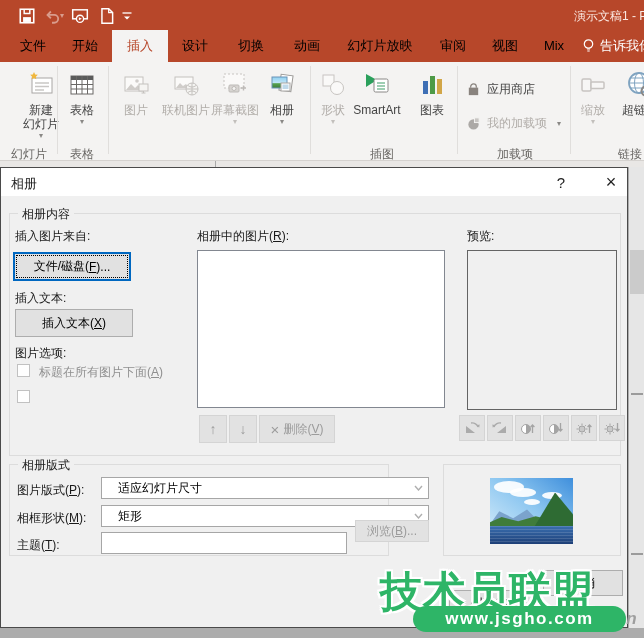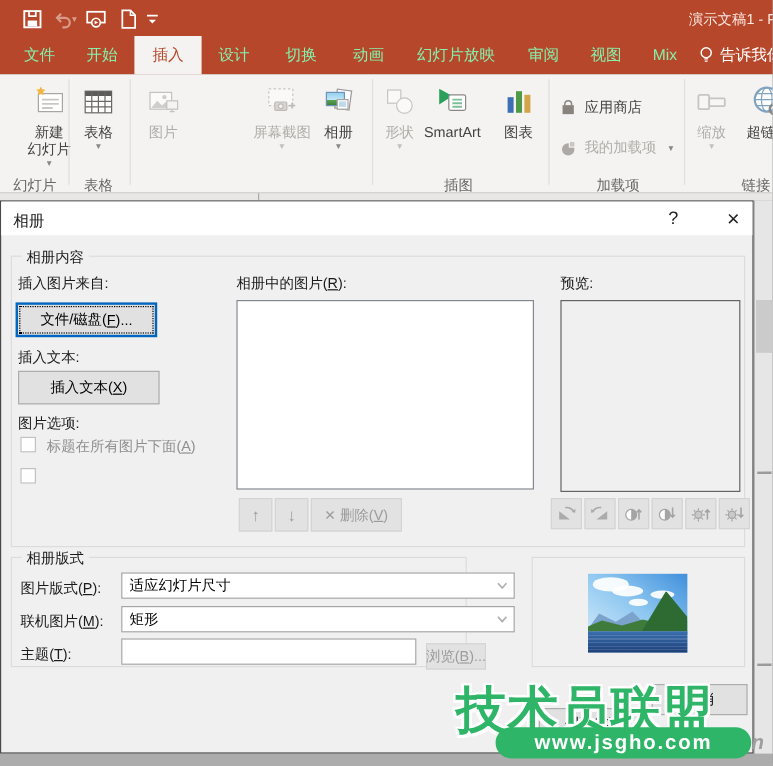--- a/index.html
+++ b/index.html
@@ -7,21 +7,21 @@
   .canvas { position:relative; width:644px; height:638px; overflow:hidden; background:#ACACAC; }
   .abs { position:absolute; }
 
   
   .tbar { position:absolute; left:0; top:0; width:644px; height:30px; background:#B7472A; }
   .qat-ic { position:absolute; top:7px; width:18px; height:18px; }
   .tbar-title { position:absolute; left:574px; top:8px; width:75px; font-size:12px; color:#FBE9E3; white-space:nowrap; overflow:hidden; }
 
   
   .tabrow { position:absolute; left:0; top:30px; width:644px; height:32px; background:#B7472A; }
-  .rtab { position:absolute; top:0; height:32px; line-height:32px; text-align:center; font-size:13px; color:#86efac; cursor:default; }
+  .rtab { position:absolute; top:0; height:32px; line-height:32px; text-align:center; font-size:13px; color:#000000; cursor:default; }
   .rtab.active { background:#F4F3F2; color:#B7472A; }
   .tellme { position:absolute; left:582px; top:0; height:32px; line-height:32px; color:#fff; font-size:13px; white-space:nowrap; display:flex; align-items:center; gap:5px; }
 
   
   .ribbon { position:absolute; left:0; top:62px; width:644px; height:99px; background:#F4F3F2; border-bottom:1px solid #D5D2CF; }
   .rbtn { position:absolute; top:8px; text-align:center; font-size:12px; color:#444; line-height:14px; }
   .rbtn.disabled { color:#B1ADA9; }
   .ric { display:block; margin:0 auto 3px auto; }
   .caret { font-size:8px; color:#8A8886; line-height:9px; display:block; }
   .rbtn.disabled .caret { color:#C2BFBC; }
@@ -42,21 +42,21 @@
   .lbl.gray { color:#8F8F8F; }
   .u { text-decoration:underline; }
   .pbtn { position:absolute; background:#E1E1E1; border:1px solid #ADADAD; font-size:12px; color:#000;
           display:flex; align-items:center; justify-content:center; white-space:nowrap; font-family:inherit; }
   .pbtn.focusd { border:2px solid #0067C0; outline:1px dotted #000; outline-offset:-4px; }
   .pbtn.disabled { color:#9C9C9C; background:#E2E2E2; border-color:#D4D4D4; }
   .cbox { position:absolute; width:13px; height:13px; background:#FEFEFE; border:1px solid #C1C1C1; }
   .listbox { position:absolute; background:#fff; border:1px solid #828790; }
   .prevbox { position:absolute; background:#F0F0F0; border:1px solid #646464; }
   .combo { position:absolute; background:#fff; border:1px solid #A6A6A6; display:flex; align-items:center;
-           font-size:12px; color:#000; padding-left:6px; }
+           font-size:12px; color:#000; padding-left:16px; }
   .combo .arrowbox { margin-left:auto; width:20px; height:100%; display:flex; align-items:center; justify-content:center; }
   .tinput { position:absolute; background:#fff; border:1px solid #A6A6A6; }
   .adjbtn { position:absolute; width:26px; height:26px; background:#E2E2E2; border:1px solid #D4D4D4;
             display:flex; align-items:center; justify-content:center; color:#A0A0A0; font-size:14px; }
 
   
   .thumb { position:absolute; overflow:hidden; }
   .thumb .sky { position:absolute; inset:0; background:linear-gradient(to top right,#CDE8F9 10%,#8CC6F0 55%,#3F8FDC 100%); }
   .thumb .cloud { position:absolute; background:#fff; border-radius:50%; opacity:.92; }
   .thumb .ridge { position:absolute; left:0; top:44%; width:62%; height:26%; background:#7BA3CC;
@@ -166,20 +166,29 @@
     <div class="rbtn disabled" style="left:113px;width:46px">
       <svg class="ric" width="30" height="30" viewBox="0 0 30 30">
         <rect x="4" y="7" width="18" height="14" fill="#FBFAF9" stroke="#C4C1BE"></rect>
         <circle cx="16" cy="11" r="1.8" fill="#D0CDCA"></circle>
         <path d="M5 20l5-6 4 4 3-3 4 5z" fill="#D0CDCA"></path>
         <rect x="18" y="14" width="9" height="7" fill="#F5F4F2" stroke="#C4C1BE"></rect>
         <path d="M22.5 21v2M20.5 23h4" stroke="#C4C1BE"></path>
       </svg>
       <span>图片</span>
     </div>
+    <div class="rbtn disabled" style="left:160px;width:52px">
+      <svg class="ric" width="30" height="30" viewBox="0 0 30 30">
+        <rect x="4" y="7" width="18" height="12" fill="#FBFAF9" stroke="#C4C1BE"></rect>
+        <path d="M5 18l4-5 3 3 3-2 3 4z" fill="#D0CDCA"></path>
+        <circle cx="21" cy="19" r="6" fill="#F5F4F2" stroke="#C4C1BE"></circle>
+        <path d="M15 19h12M21 13v12M17 15.5c2.5 2 5.5 2 8 0M17 22.5c2.5-2 5.5-2 8 0" stroke="#C4C1BE" fill="none"></path>
+      </svg>
+      <span>联机图片</span>
+    </div>
     <div class="rbtn disabled" style="left:209px;width:52px">
       <svg class="ric" width="30" height="30" viewBox="0 0 30 30">
         <rect x="4" y="4" width="20" height="14" fill="#FAF9F8" stroke="#C7C4C1" stroke-dasharray="2 2"></rect>
         <rect x="9" y="15" width="10" height="7" rx="1" fill="#D8D5D2" stroke="#BDBAB7"></rect>
         <circle cx="14" cy="18.5" r="2" fill="#F5F4F2" stroke="#BDBAB7"></circle>
         <path d="M21 18h5M23.5 15.5v5" stroke="#BDBAB7" stroke-width="1.4"></path>
       </svg>
       <span>屏幕截图</span>
       <span class="caret">▾</span>
     </div>
@@ -390,36 +399,36 @@
     <div class="combo" style="left:100px;top:309px;width:328px;height:22px">
       <span>适应幻灯片尺寸</span>
       <span class="arrowbox">
         <svg width="9" height="6" viewBox="0 0 9 6">
             <path d="M1 1l3.5 4L8 1" fill="none" stroke="#AFAFAF" stroke-width="1.4"></path>
           </svg>
       </span>
     </div>
 
     <div class="lbl" style="left:16px;top:342px">
-      <span>联机图片(</span><span class="u">M</span><span>):</span>
+      <span>相框形状(</span><span class="u">M</span><span>):</span>
     </div>
     <div class="combo" style="left:100px;top:337px;width:328px;height:22px">
       <span>矩形</span>
       <span class="arrowbox">
         <svg width="9" height="6" viewBox="0 0 9 6">
             <path d="M1 1l3.5 4L8 1" fill="none" stroke="#AFAFAF" stroke-width="1.4"></path>
           </svg>
       </span>
     </div>
 
     <div class="lbl" style="left:16px;top:369px">
       <span>主题(</span><span class="u">T</span><span>):</span>
     </div>
     <div class="tinput" style="left:100px;top:364px;width:246px;height:22px"></div>
-    <button class="pbtn disabled" style="left:354px;top:368px;width:50px;height:22px">
+    <button class="pbtn disabled" style="left:354px;top:352px;width:74px;height:22px">
       <span>浏览(</span>
         <span class="u">B</span>
         <span>)...</span>
     </button>
 
     <div class="grpbox" style="left:442px;top:296px;width:178px;height:92px"></div>
     <div class="thumb" style="left:489px;top:310px;width:83px;height:66px">
       <div class="sky"></div>
       <div class="cloud" style="left:4px;top:3px;width:30px;height:12px"></div>
       <div class="cloud" style="left:20px;top:10px;width:26px;height:9px"></div>

